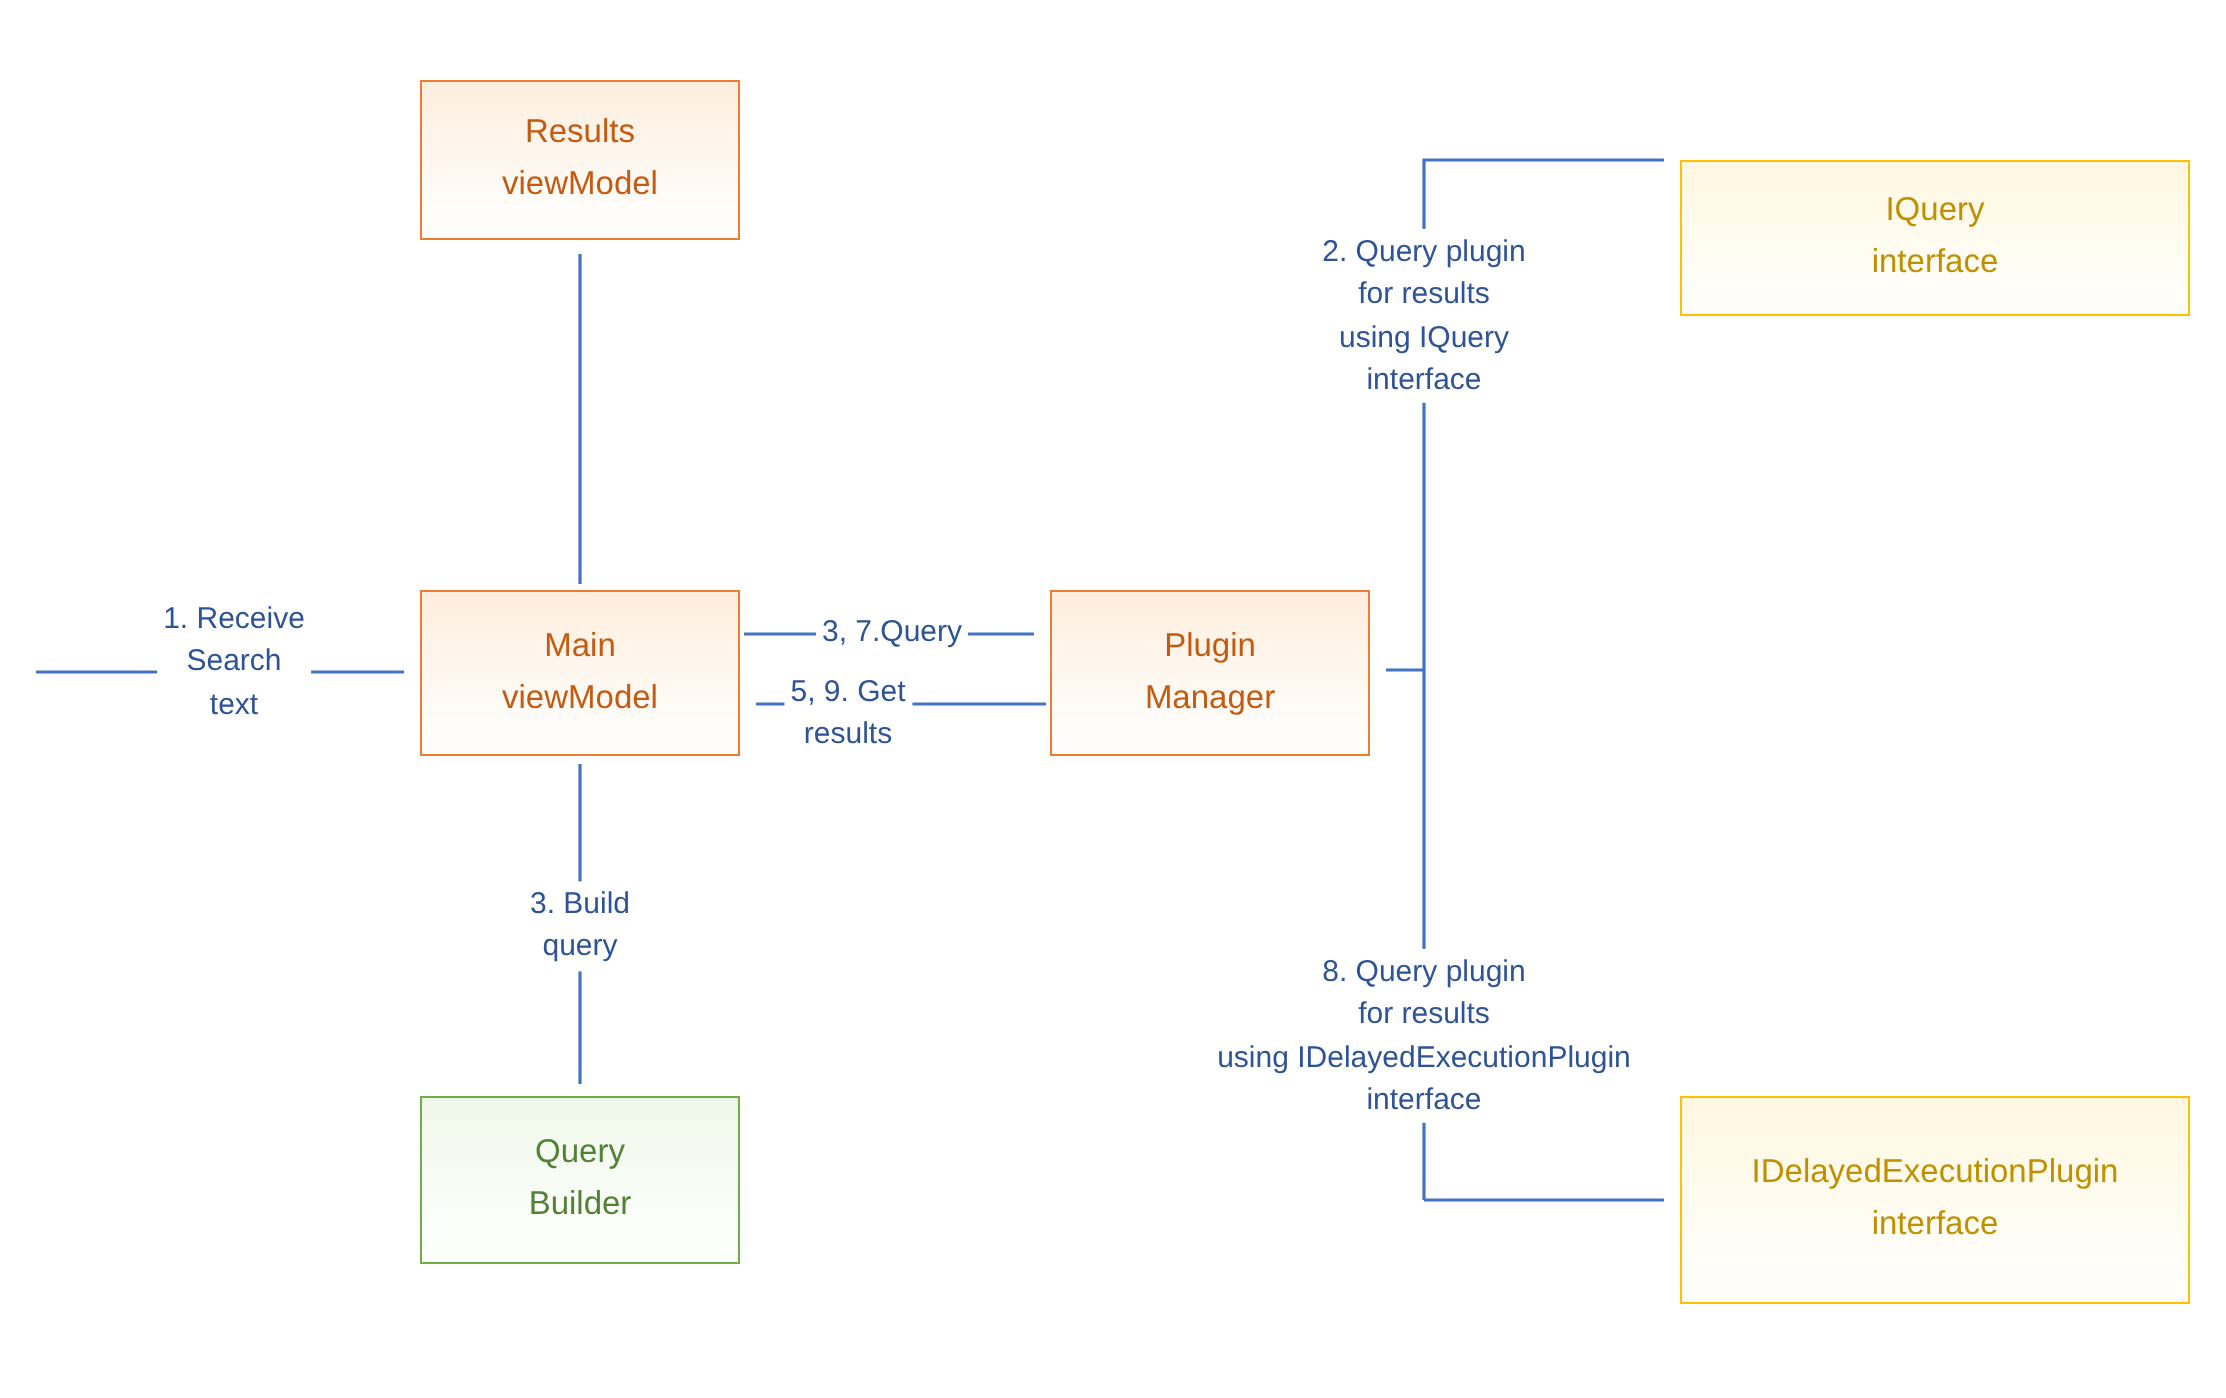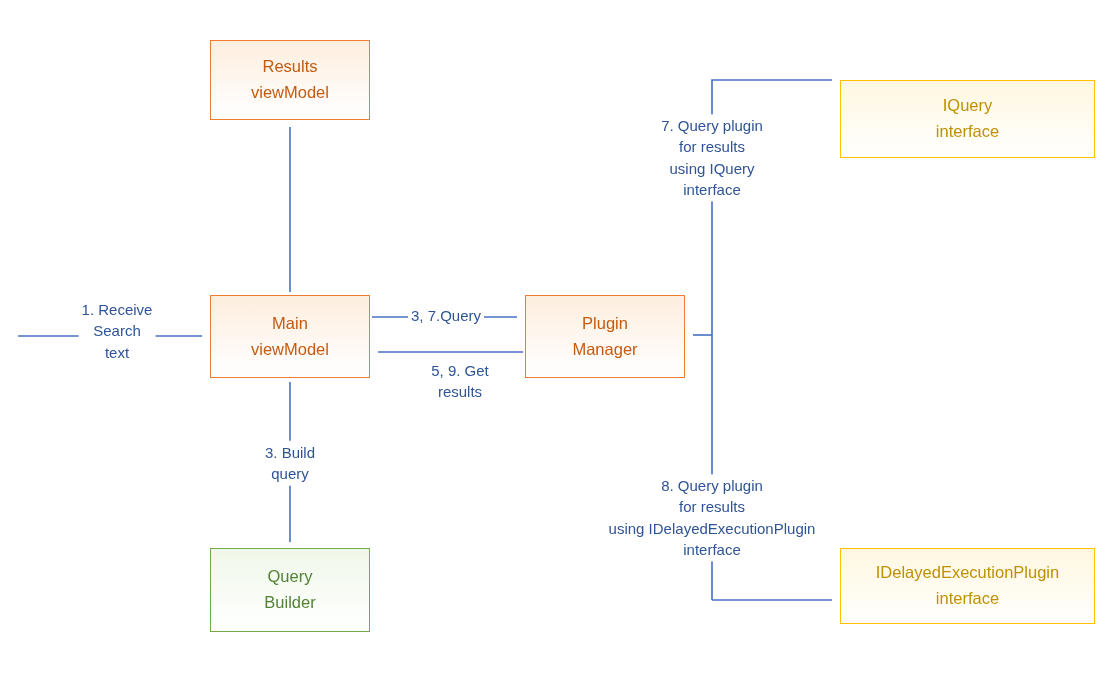--- a/index.html
+++ b/index.html
@@ -52,36 +52,36 @@
   .node.green{
     border-color:var(--green-border);
     color:var(--green-text);
     background:linear-gradient(180deg,#eff7e9 0%,#fdfffc 85%);
   }
   #node-results{left:210px;top:40px;width:160px;height:80px;}
   #node-iquery{left:840px;top:42px;width:255px;height:78px;margin-top:38px;}
   #node-main{left:210px;top:295px;width:160px;height:83px;}
   #node-plugin{left:525px;top:295px;width:160px;height:83px;}
   #node-querybuilder{left:210px;top:548px;width:160px;height:84px;}
-  #node-idelayed{left:840px;top:548px;width:255px;height:76px;}
+  #node-idelayed{left:840px;top:548px;width:255px;height:104px;}
   .edge-label{
     position:absolute;
     transform:translate(-50%,-50%);
     background:var(--canvas-bg);
     color:var(--label-text);
     font-size:15px;line-height:1.42;
     text-align:center;
     white-space:pre-line;
     padding:1px 3px;
     z-index:3;
   }
   #lbl-receive{left:117px;top:331px;}
   #lbl-update{left:291px;top:211px;}
   #lbl-query{left:446px;top:316px;}
-  #lbl-get{left:460px;top:357px;margin-top:24px;}
+  #lbl-get{left:424px;top:357px;}
   #lbl-build{left:290px;top:463px;}
   #lbl-iquery-chain{left:712px;top:158px;}
   #lbl-idelayed-chain{left:712px;top:518px;}
 </style>
 </head>
 <body>
 
 <div class="canvas">
 
   <svg class="edge-layer" width="1113" height="699" viewBox="0 0 1113 699" aria-hidden="true">
@@ -148,21 +148,21 @@
 
 
   <div id="lbl-query" class="edge-label">3, 7.Query</div>
 
   <div id="lbl-get" class="edge-label">5, 9. Get
 results</div>
 
   <div id="lbl-build" class="edge-label">3. Build
 query</div>
 
-  <div id="lbl-iquery-chain" class="edge-label">7. Query plugin
+  <div id="lbl-iquery-chain" class="edge-label">2. Query plugin
 for results
 using IQuery
 interface</div>
 
   <div id="lbl-idelayed-chain" class="edge-label">8. Query plugin
 for results
 using IDelayedExecutionPlugin
 interface</div>
 
 </div>

